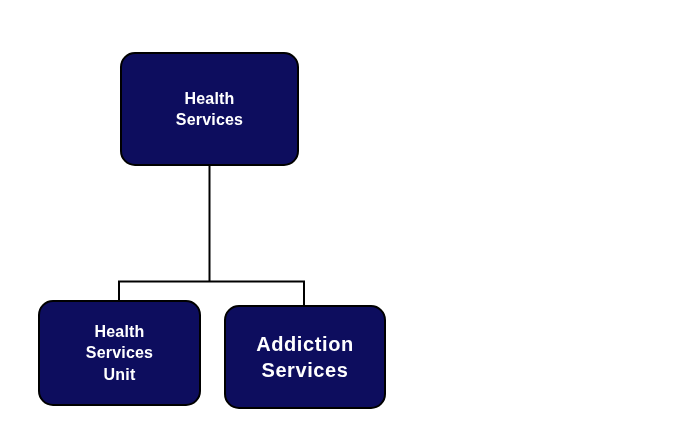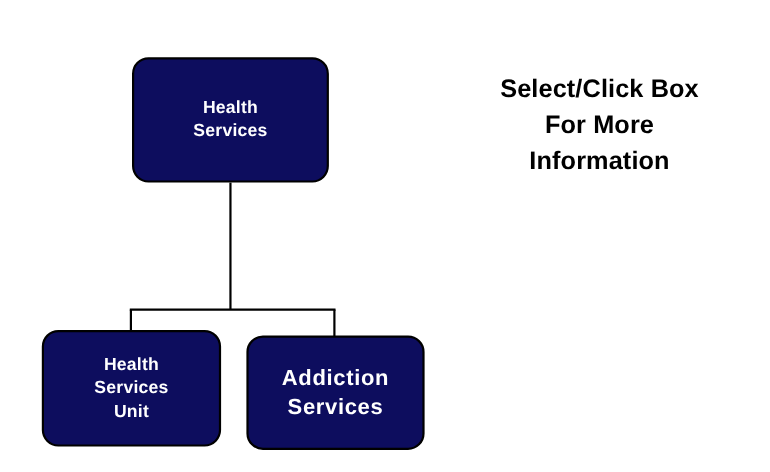--- a/index.html
+++ b/index.html
@@ -120,17 +120,14 @@
     <span class="node-label">Health
 Services
 Unit</span>
   </div>
 
   <div class="node" id="node-addiction">
     <span class="node-label">Addiction
 Services</span>
   </div>
 
-  <div id="caption">Select/Click Box
-For More
-Information</div>
 
 </div>
 
 </body></html>

